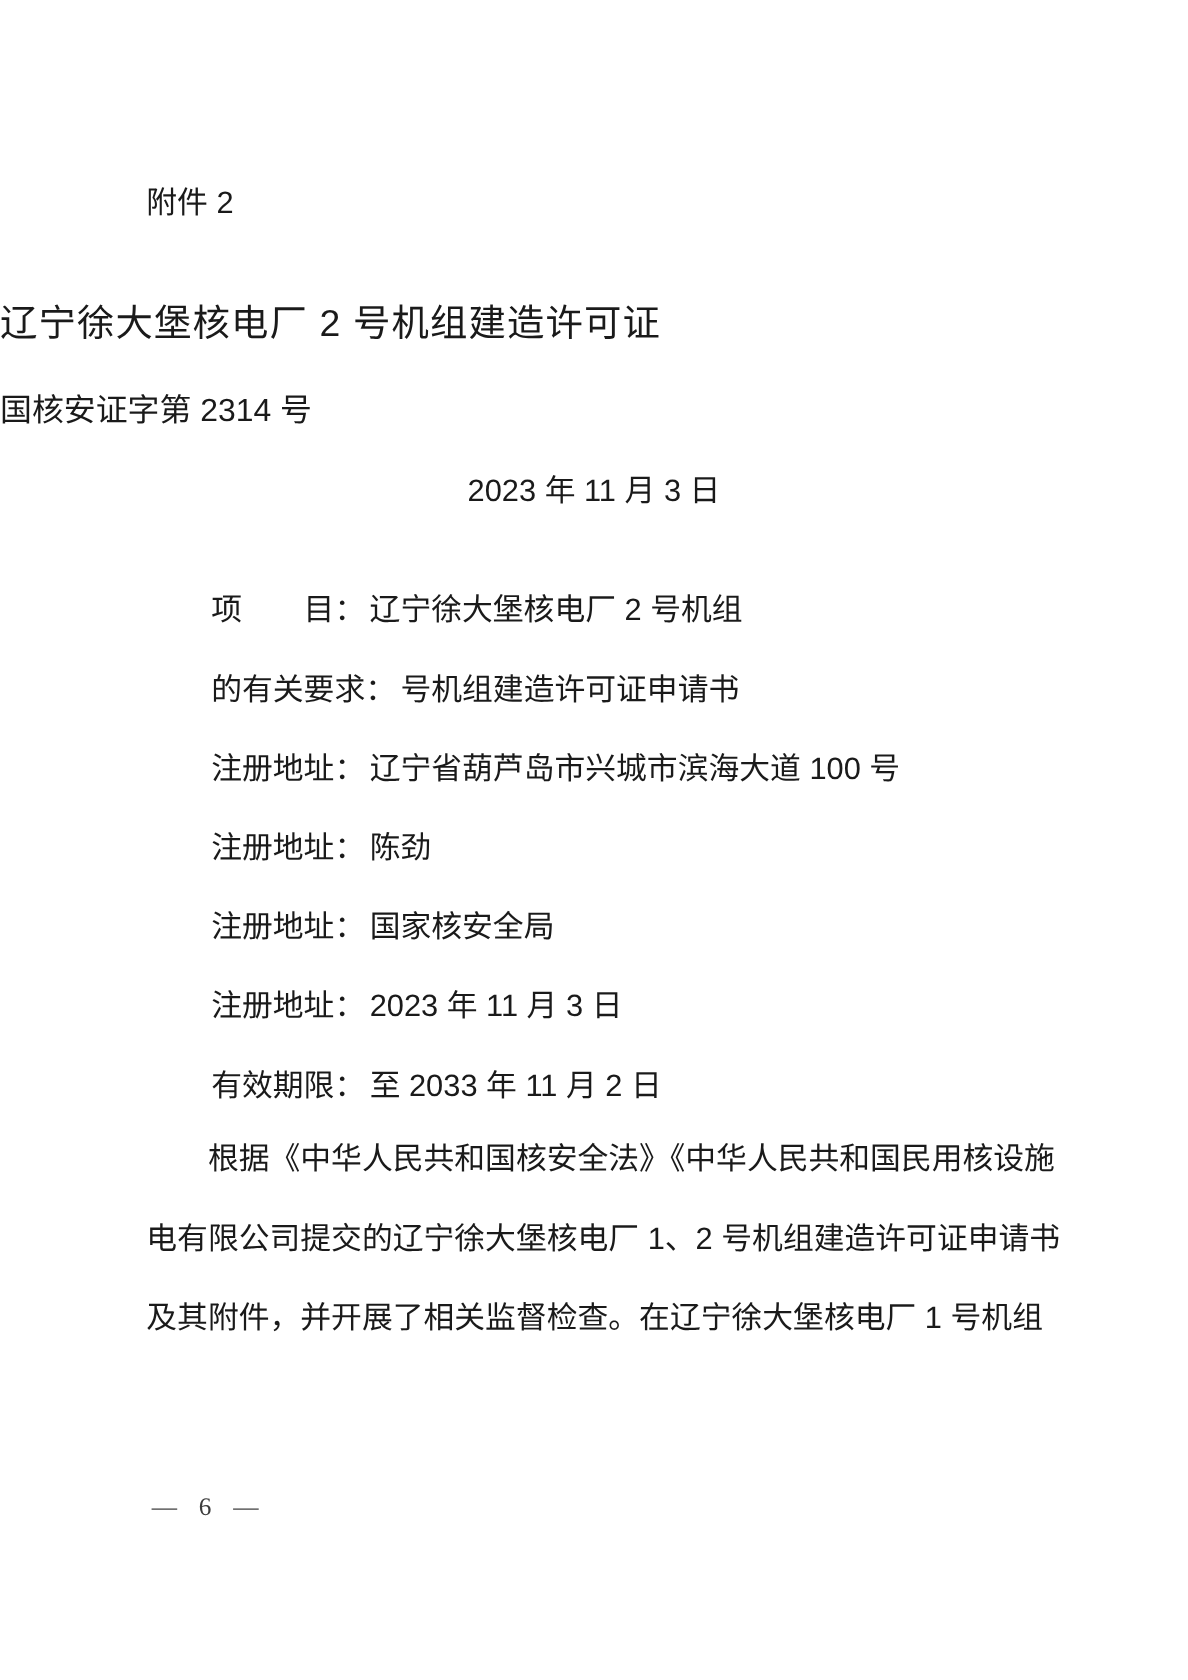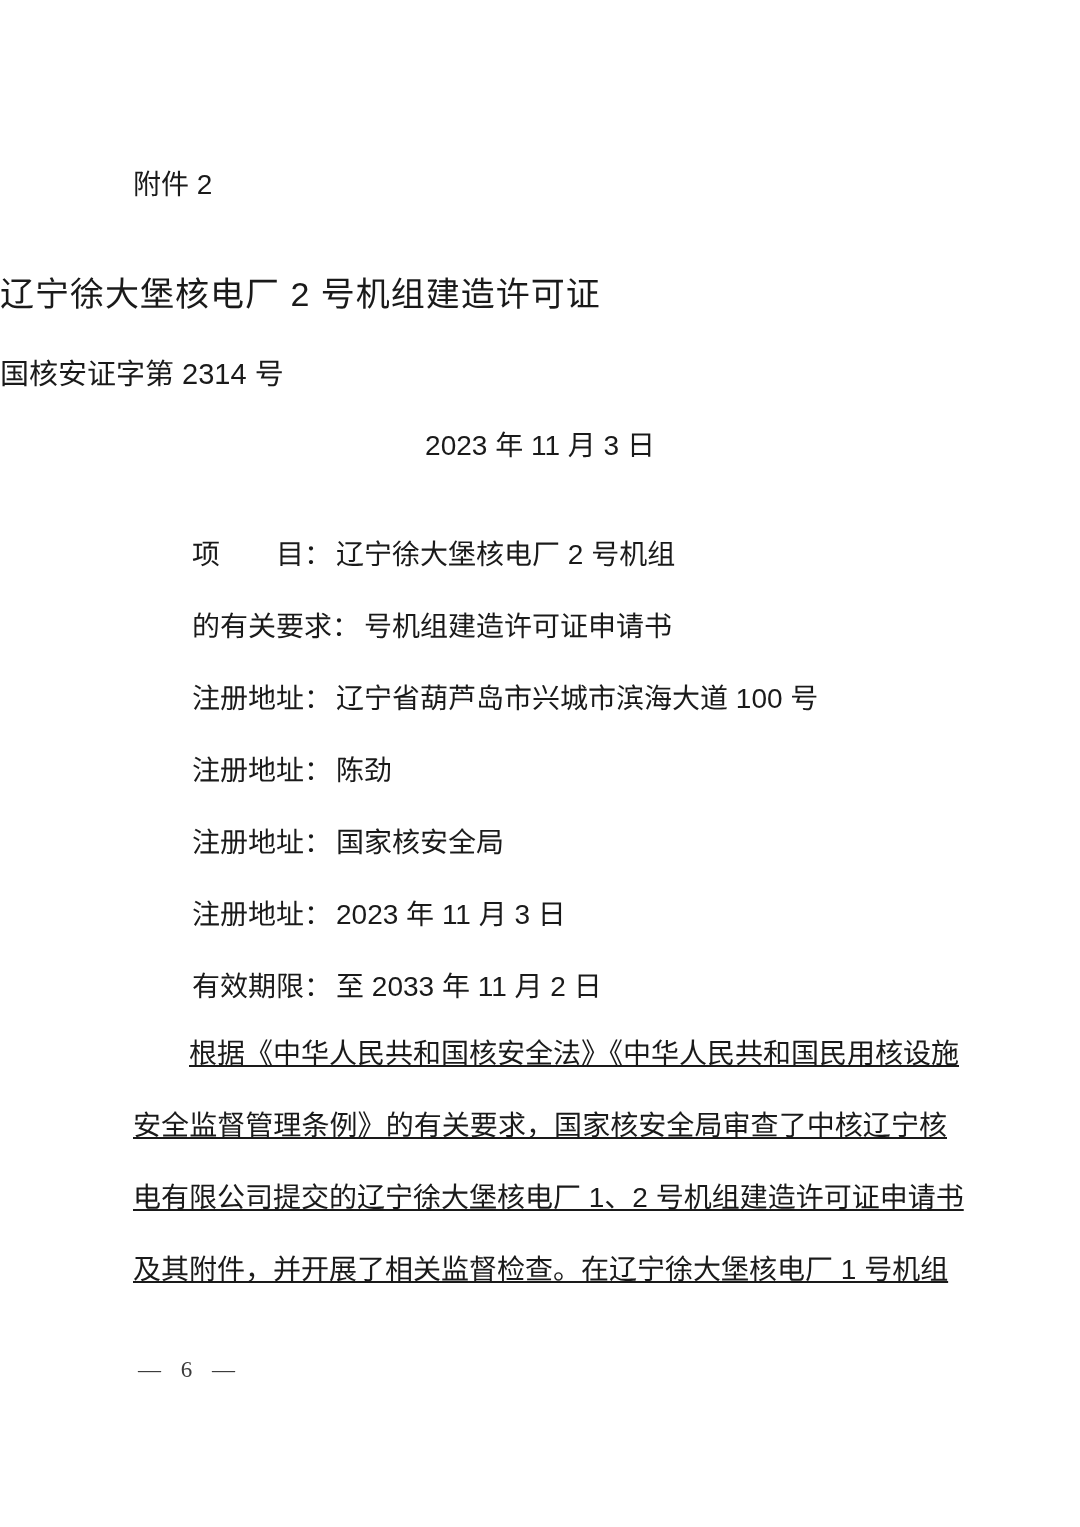--- a/index.html
+++ b/index.html
@@ -95,21 +95,20 @@
     top: 1036px;
   }
   .para-line {
     height: 72px;
     font-size: 28px;
     line-height: 36px;
     text-align: justify;
     text-align-last: justify;
     white-space: nowrap;
     overflow: visible;
-    text-decoration: underline;
   }
   .para-line.first {
     text-indent: 2em;
   }
 
   .page-footer {
     position: absolute;
     left: 138px;
     top: 1356px;
     font-family: "Liberation Serif", serif;
@@ -159,20 +158,19 @@
     </div>
 
     <div class="field-row">
       <span class="field-label">有效期限</span><span class="field-colon">：</span><span class="field-value">至 2033 年 11 月 2 日</span>
     </div>
 
   </div>
 
   <div class="body-paragraph">
     <div class="para-line first">根据《中华人民共和国核安全法》《中华人民共和国民用核设施</div>
-    <div class="para-line">安全监督管理条例》的有关要求，国家核安全局审查了中核辽宁核</div>
     <div class="para-line">电有限公司提交的辽宁徐大堡核电厂 1、2 号机组建造许可证申请书</div>
     <div class="para-line">及其附件，并开展了相关监督检查。在辽宁徐大堡核电厂 1 号机组</div>
   </div>
 
   <div class="page-footer">— 6 —</div>
 
 </div>
 
 </body></html>

